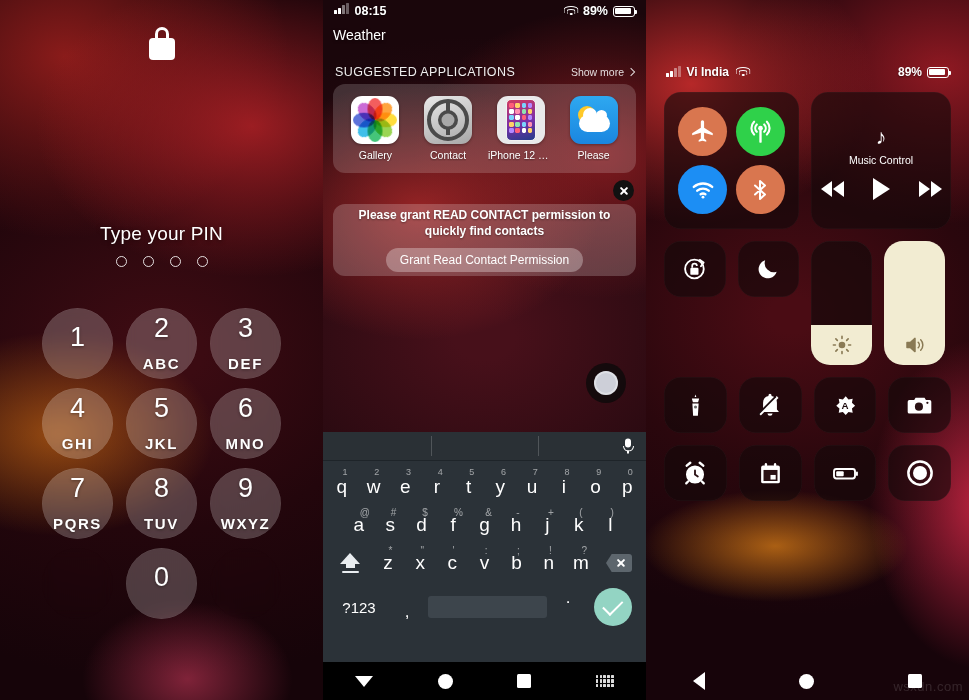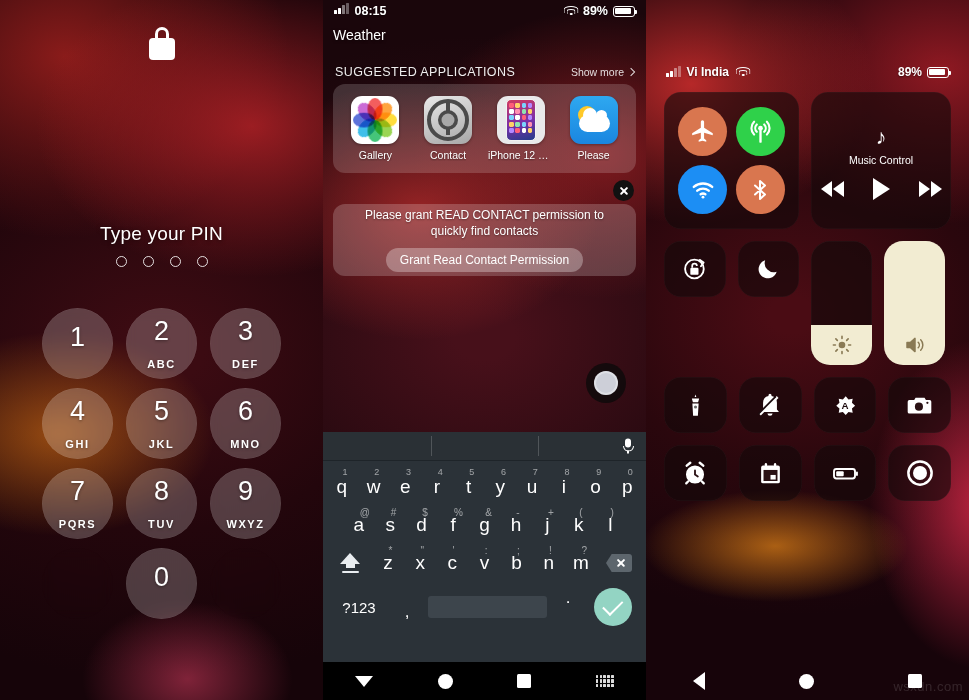--- a/index.html
+++ b/index.html
@@ -72,21 +72,21 @@
   .keypad { position:absolute; left:0; right:0; top:308px; display:flex; flex-direction:column; align-items:center; gap:9px; }
   .kp-row { display:flex; gap:13px; }
   .kp-key {
     width:71px; height:71px; border-radius:50%;
     background:rgba(255,255,255,.22);
     backdrop-filter:blur(6px);
     display:flex; flex-direction:column; align-items:center; justify-content:center;
     color:#fff; box-shadow:inset 0 0 0 .5px rgba(255,255,255,.07);
   }
   .kp-key .num { font-size:27px; line-height:1; font-weight:400; text-shadow:0 1px 3px rgba(0,0,0,.4); }
-  .kp-key .abc { font-size:11px; letter-spacing:1.6px; margin-top:13px; font-weight:600; text-shadow:0 1px 3px rgba(0,0,0,.4); }
+  .kp-key .abc { font-size:15px; letter-spacing:1.6px; margin-top:13px; font-weight:600; text-shadow:0 1px 3px rgba(0,0,0,.4); }
   .kp-key.empty { background:transparent; box-shadow:none; }
 
   
   .statusbar {
     position:absolute; left:0; right:0; top:0; height:22px;
     display:flex; align-items:center; padding:0 11px; color:#fff;
     font-size:12.5px; font-weight:bold; box-sizing:border-box;
     text-shadow:0 1px 2px rgba(0,0,0,.5);
   }
   .sb-left { display:flex; gap:6px; }
@@ -154,21 +154,21 @@
   .perm-close { position:absolute; right:12px; top:180px; width:21px; height:21px; border-radius:50%; background:#111; display:flex; align-items:center; justify-content:center; }
   .perm-close .x { width:10px;height:10px;position:relative;}
   .perm-close .x:before,.perm-close .x:after{content:"";position:absolute;left:0;top:4px;width:10px;height:1.9px;background:#fff;border-radius:1px;}
   .perm-close .x:before{transform:rotate(45deg)} .perm-close .x:after{transform:rotate(-45deg)}
   .permcard {
     position:absolute; left:10px; right:10px; top:204px; height:72px;
     background:rgba(255,255,255,.20); border-radius:12px;
     display:flex; flex-direction:column; align-items:center; justify-content:center; gap:9px;
     padding:0 14px; box-sizing:border-box;
   }
-  .permcard .msg { color:#fff; font-size:12px; text-align:center; line-height:1.33; text-shadow:0 1px 2px rgba(0,0,0,.4); }
+  .permcard .msg { color:#fff; font-size:12px; text-align:center; line-height:1.33; text-shadow:0 1px 2px rgba(0,0,0,.4);font-weight:bold; }
   .permcard .btn { background:rgba(255,255,255,.30); color:#fff; font-size:12px; padding:5px 14px; border-radius:13px; }
 
   .assist { position:absolute; right:20px; top:363px; width:40px; height:40px; border-radius:50%;
             background:rgba(10,10,10,.75); display:flex; align-items:center; justify-content:center; }
   .assist .inner { width:24px; height:24px; border-radius:50%; background:rgba(225,228,238,.9); box-shadow:inset 0 0 0 2px rgba(255,255,255,.35); }
 
   
   .kbwrap { position:absolute; left:0; right:0; bottom:38px; top:432px; background:#2b3238; }
   .suggbar { height:28px; background:#2a3035; display:flex; align-items:center; position:relative; border-bottom:1px solid #1e2429; }
   .suggbar .div { position:absolute; top:4px; bottom:4px; width:1px; background:rgba(255,255,255,.18); }

